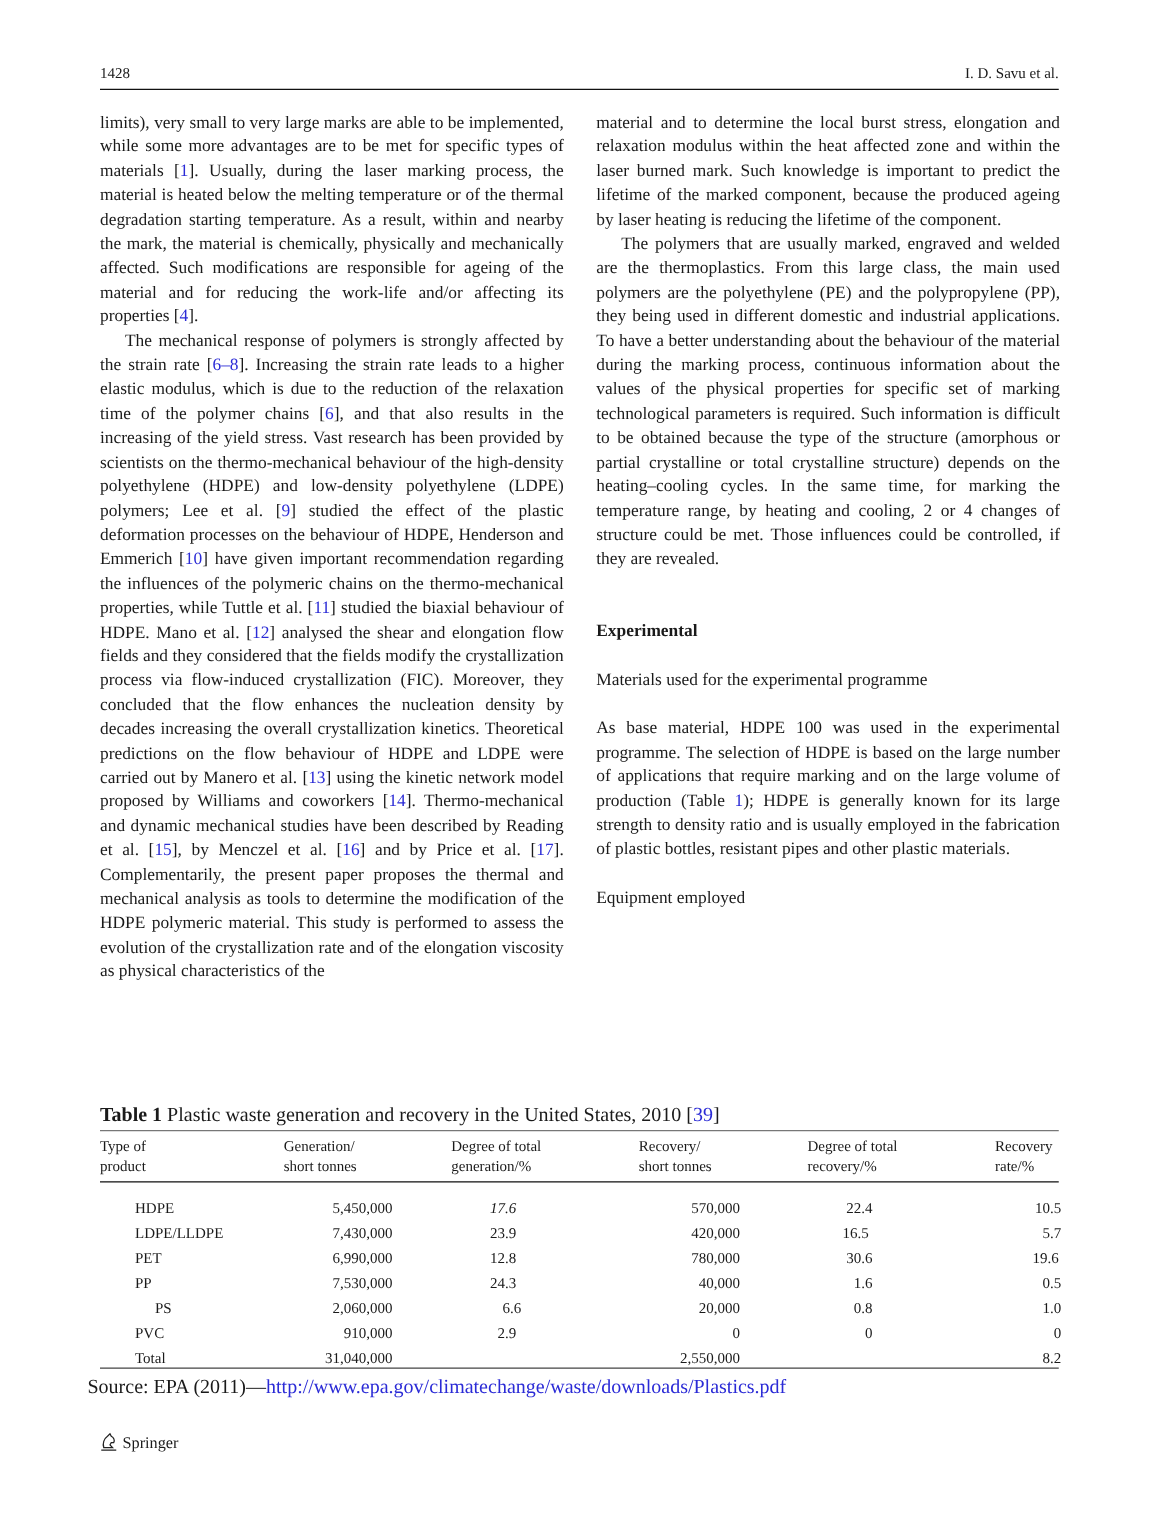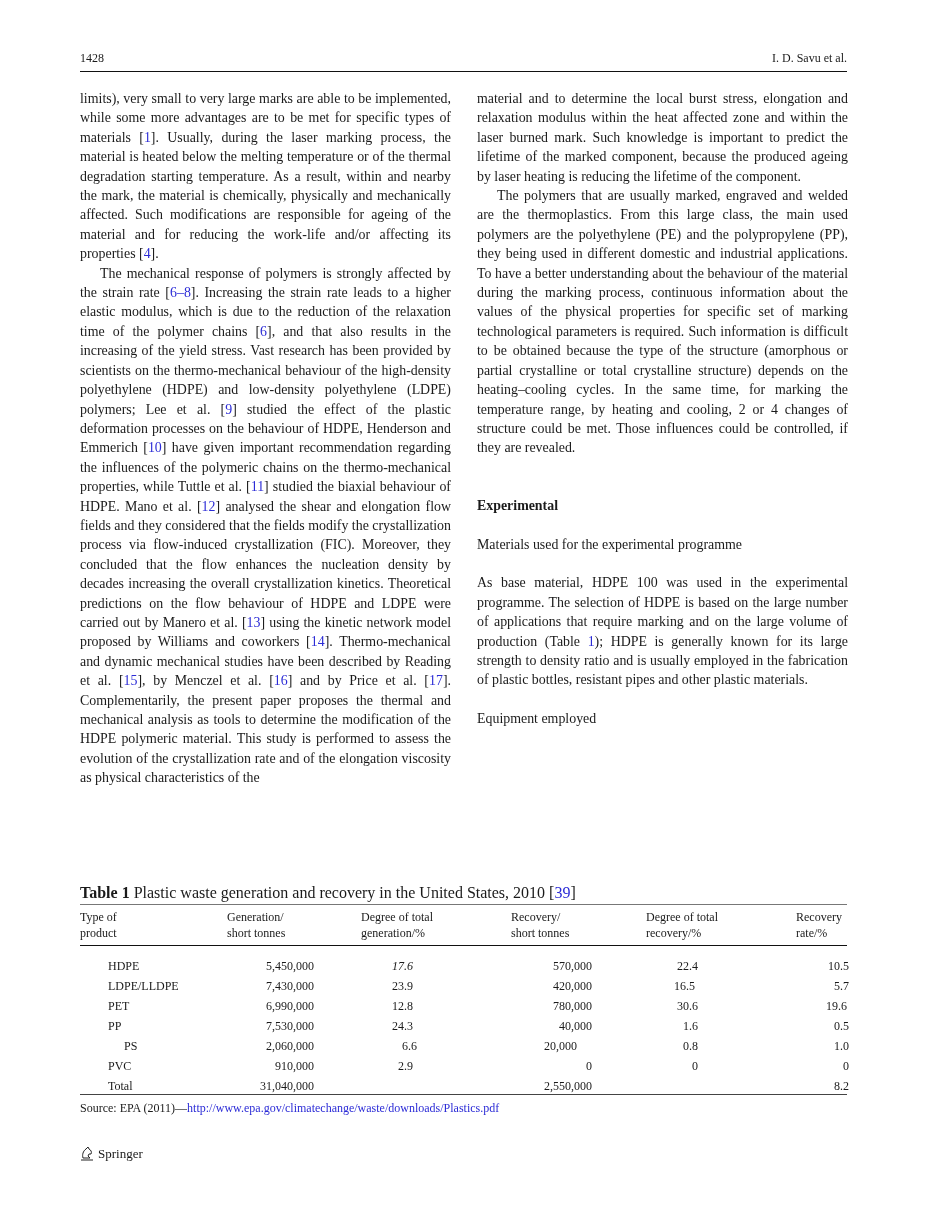--- a/index.html
+++ b/index.html
@@ -22,21 +22,21 @@
   .table-caption b { font-weight: bold; margin-right: 4px; }
   .tbl { position: absolute; left: 80px; top: 904px; width: 767px; font-size: 12px; }
   .tbl .rule-top { border-top: 1px solid #777; }
   .tbl .rule-head { border-top: 1.6px solid #111; }
   .tbl .rule-bottom { border-top: 1.2px solid #444; }
   .thead { position: relative; height: 40px; }
   .thead .h { position: absolute; top: 4px; line-height: 16px; white-space: pre-line; }
   .tbody { position: relative; height: 148px; }
   .trow { position: absolute; left: 0; width: 767px; height: 20px; }
   .cell { position: absolute; top: 0; line-height: 20px; margin-left: 28px; }
-  .source { position: absolute; left: 80px; top: 1101px; font-size: 12px; }
+  .source { position: absolute; left: 70px; top: 1101px; font-size: 16px; }
   .source .link { color: #2b2bd6; }
   .footer { position: absolute; left: 80px; top: 1146px; font-size: 13px; display: flex; align-items: center; gap: 4px; }
   .springer-icon { width: 14px; height: 16px; display: inline-block; }
 </style>
 </head>
 <body>
 
 <div class="header">
   <span class="pgnum">1428</span>
   <span class="author">I. D. Savu et al.</span>
@@ -113,21 +113,21 @@
         <div class="cell" style="left: 140px; width: 66px; text-align: right;">7,530,000</div>
         <div class="cell" style="left: 281px; width: 24px; text-align: right;">24.3</div>
         <div class="cell" style="left: 420px; width: 64px; text-align: right;">40,000</div>
         <div class="cell" style="left: 566px; width: 24px; text-align: right;">1.6</div>
         <div class="cell" style="left: 716px; width: 25px; text-align: right;">0.5</div>
       </div>
       <div class="trow" style="top: 90px;">
         <div class="cell" style="left: 16px; font-family: Liberation Serif, serif;">PS</div>
         <div class="cell" style="left: 140px; width: 66px; text-align: right;">2,060,000</div>
         <div class="cell" style="left: 294px; width: 24px; text-align: left;">6.6</div>
-        <div class="cell" style="left: 436px; width: 64px; ">20,000</div>
+        <div class="cell" style="left: 420px; width: 64px; text-align: right;">20,000</div>
         <div class="cell" style="left: 566px; width: 24px; text-align: right;">0.8</div>
         <div class="cell" style="left: 716px; width: 25px; text-align: right;">1.0</div>
       </div>
       <div class="trow" style="top: 110px;">
         <div class="cell" style="left: 0px;">PVC</div>
         <div class="cell" style="left: 140px; width: 66px; text-align: right;">910,000</div>
         <div class="cell" style="left: 281px; width: 24px; text-align: right;">2.9</div>
         <div class="cell" style="left: 420px; width: 64px; text-align: right;">0</div>
         <div class="cell" style="left: 566px; width: 24px; text-align: right;">0</div>
         <div class="cell" style="left: 716px; width: 25px; text-align: right;">0</div>

